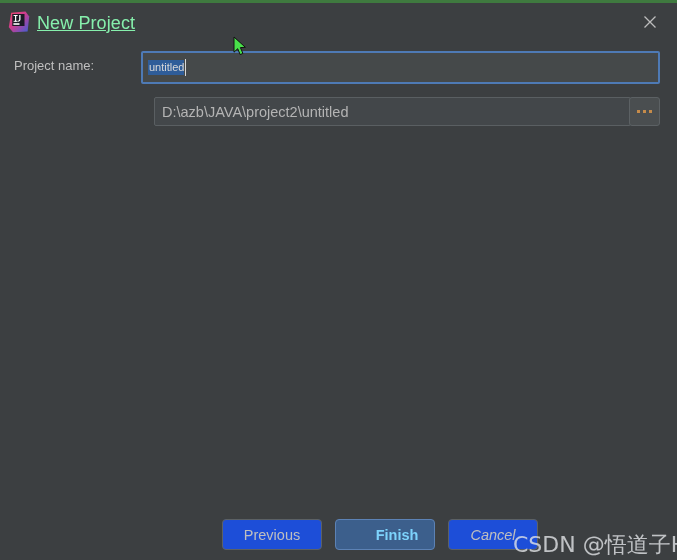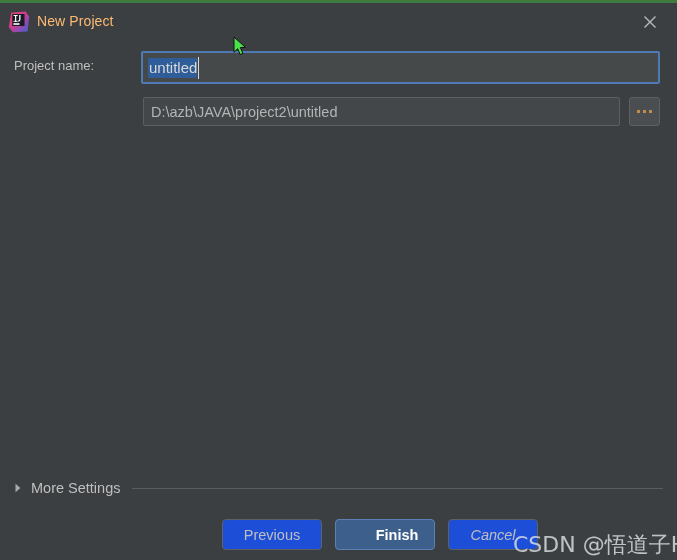--- a/index.html
+++ b/index.html
@@ -40,24 +40,25 @@
     left: 8px;
     top: 8px;
     width: 22px;
     height: 22px;
   }
 
   #title-text {
     position: absolute;
     left: 37px;
     top: 10px;
-    font-size: 14px;
-    color: #fdba74;
+    font-size: 18px;
+    color: #86efac;
     letter-spacing: .1px;
     white-space: nowrap;
+    text-decoration: underline;
   }
 
   #close-button {
     position: absolute;
     right: 4px;
     top: 2px;
     width: 46px;
     height: 34px;
     display: flex;
     align-items: center;
@@ -87,41 +88,41 @@
     box-sizing: border-box;
     background: #45494a;
     border: 2px solid #4e7ab5;
     border-radius: 2px;
     display: flex;
     align-items: center;
     padding: 0 5px;
     cursor: text;
   }
   #project-name-value {
-    font-size: 15px;
+    font-size: 11px;
     color: #d8d8d8;
     background: #2f5d99;
     padding: 1px 0 2px 1px;
     white-space: pre;
     position: relative;
   }
   #project-name-value::after {
     content: "";
     position: absolute;
     right: -2px;
     top: -1px;
     bottom: -1px;
     width: 1px;
     background: #d8d8d8;
   }
 
   
   #project-location-field {
     position: absolute;
-    left: 143px;
+    left: 154px;
     top: 94px;
     width: 477px;
     height: 29px;
     box-sizing: border-box;
     background: #43474a;
     border: 1px solid #5a5f62;
     border-radius: 2px;
     display: flex;
     align-items: center;
     padding: 0 7px;
@@ -200,21 +201,21 @@
     white-space: nowrap;
   }
   .dlg-button.normal {
     background: #1d4ed8;
     border: 1px solid #5c6164;
     color: #bfbfbf;
   }
   .dlg-button.primary {
     background: #3c5f8c;
     border: 1px solid #5c82b5;
-    color: #ffffff;
+    color: #7dd3fc;
     font-weight: bold;
     padding-left: 24px;
   }
 
   #btn-previous { left: 222px; top: 516px; width: 100px; }
   #btn-finish   { left: 335px; top: 516px; width: 100px; }
   #btn-cancel   { left: 448px; top: 516px; width: 90px; font-style: italic;  }
   #btn-help     { left: 561px; top: 516px; width: 99px;  }
 
   
@@ -284,29 +285,20 @@
   <div id="project-location-field">
     <span id="project-location-value">D:\azb\JAVA\project2\untitled</span>
   </div>
 
   <div id="browse-button">
     <span class="browse-dot"></span>
     <span class="browse-dot"></span>
     <span class="browse-dot"></span>
   </div>
 
-  <div id="more-settings-row">
-    <span id="more-settings-arrow">
-      <svg width="8" height="10" viewBox="0 0 8 10">
-        <path d="M1.5 0.8 L6.4 5 L1.5 9.2 Z" fill="#a9a9a9"></path>
-      </svg>
-    </span>
-    <span id="more-settings-label">More Settings</span>
-    <span id="more-settings-rule"></span>
-  </div>
 
   <div id="btn-previous" class="dlg-button normal">Previous</div>
 
   <div id="btn-finish" class="dlg-button primary">Finish</div>
 
   <div id="btn-cancel" class="dlg-button normal">Cancel</div>
 
 
   <div id="watermark">CSDN @悟道子HD</div>
 

